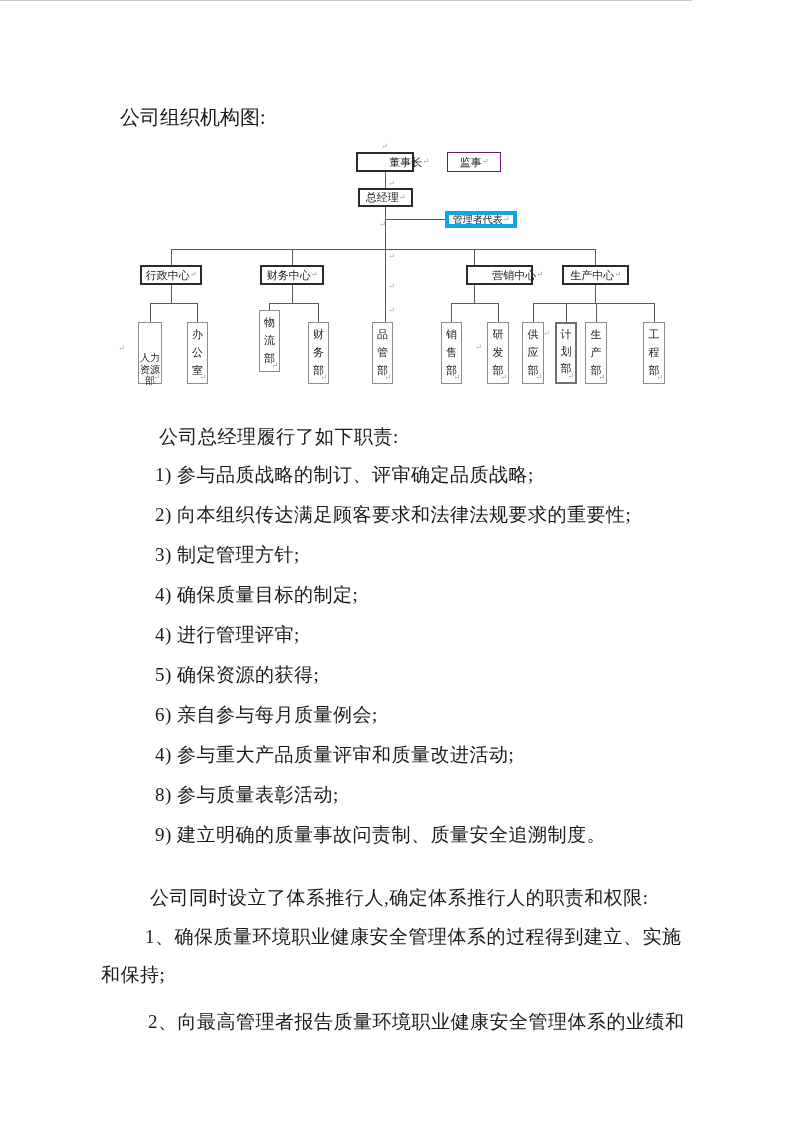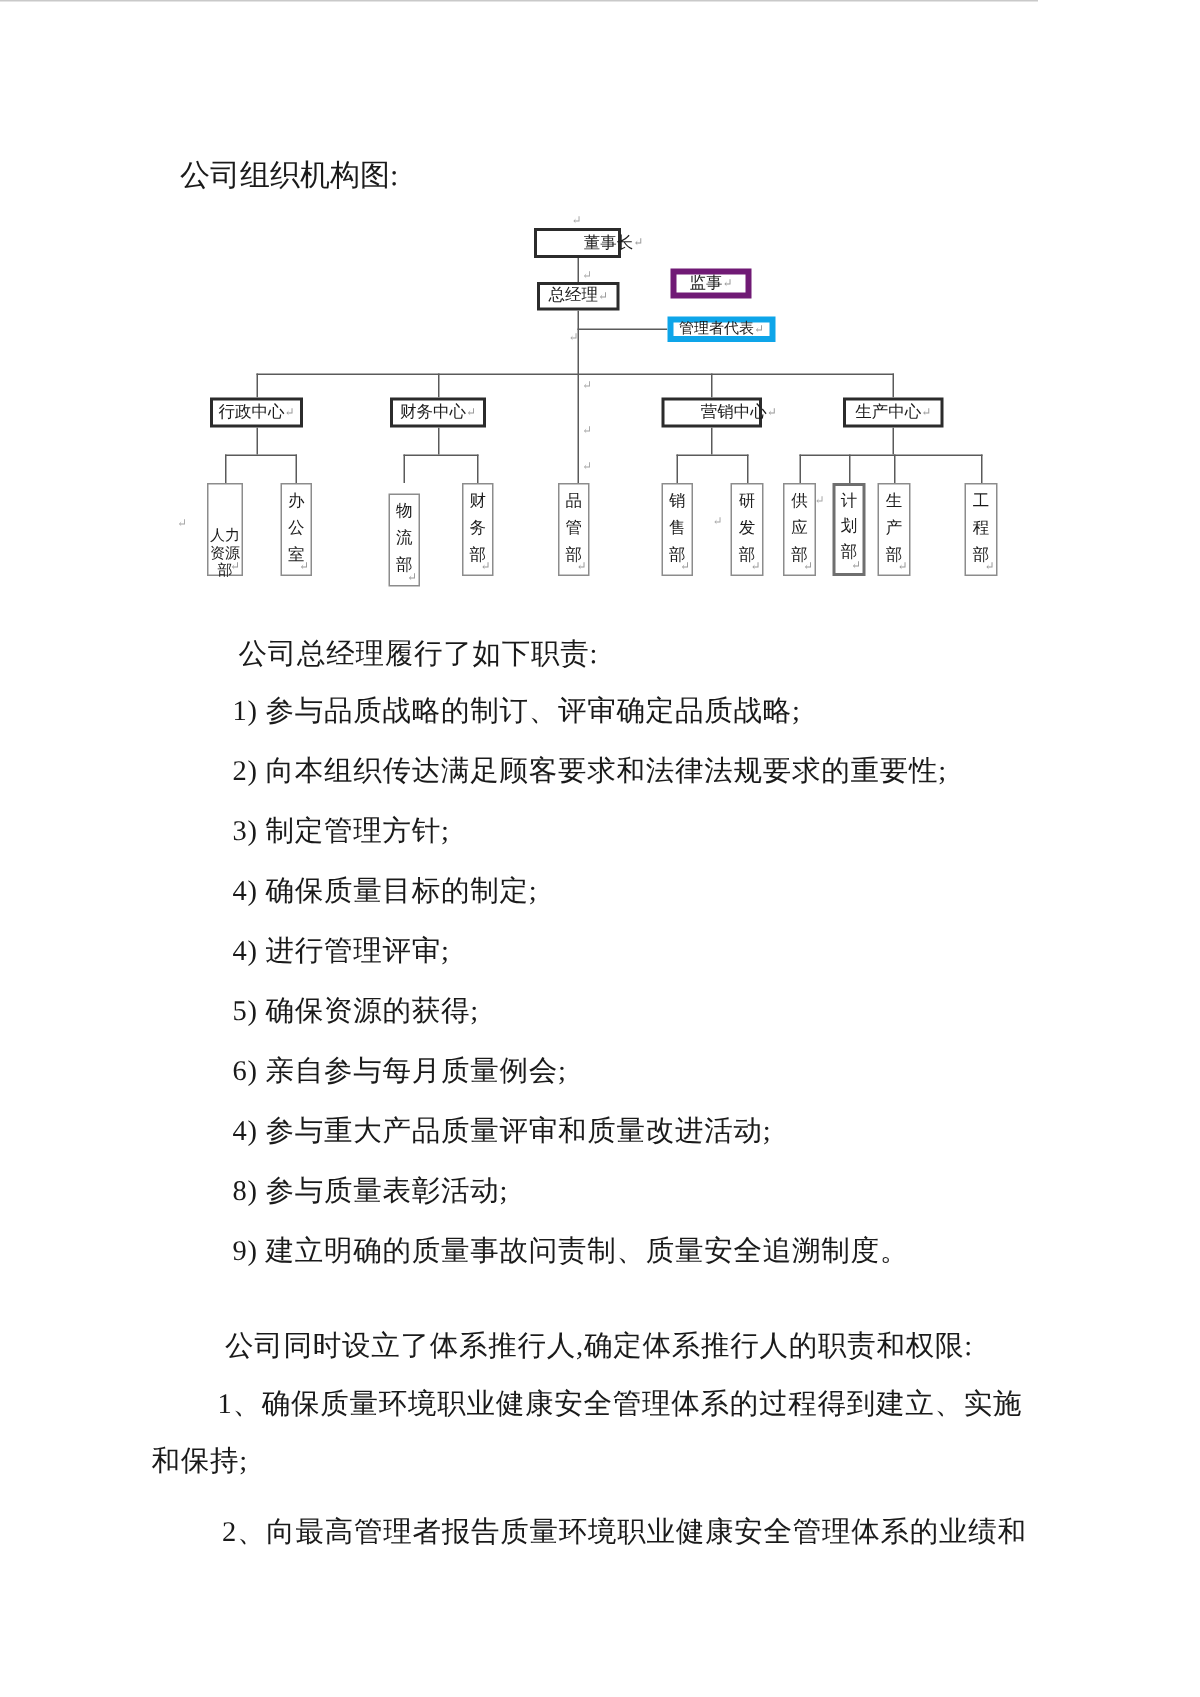--- a/index.html
+++ b/index.html
@@ -5,21 +5,21 @@
   html,body{margin:0;padding:0;background:#ffffff;}
   .page{
     position:relative;width:692px;height:1131px;background:#fff;overflow:hidden;
     font-family:"Liberation Serif","DejaVu Serif",serif;color:#1a1a1a;text-decoration:underline;
   }
   .top-hairline{position:absolute;left:0;top:0;width:800px;height:1px;background:#c9c9c9;}
   .doc-title{position:absolute;left:120px;top:106px;font-size:20px;line-height:22px;white-space:nowrap;}
   
   .obox{position:absolute;box-sizing:border-box;background:#fff;text-align:center;}
   .obox.strong{border:2px solid #2b2b2b;}
-  .obox.med{border:4px solid #701a75;margin-top:27px;}
+  .obox.med{border:1px solid #701a75;}
   .obox.light{border:4px solid #0ea5e9;}
   .obox.dept{border:1px solid #8c8c8c;}
   .obox.dept.dark{border:2px solid #6f6f6f;}
   .hlabel{display:inline-block;font-size:11px;line-height:15px;white-space:nowrap;vertical-align:middle;}
   .hbox{display:flex;align-items:center;justify-content:center;}
   .vlabel{display:block;font-size:11px;line-height:18px;word-break:break-all;padding-top:2px;text-align:center;}
   .vlabel.five{font-size:10px;line-height:11.5px;padding-top:1px;margin-top:28px;}
   .pmark{color:#9a9a9a;font-size:8px;line-height:8px;}
   .vmark{position:absolute;right:1px;bottom:1px;color:#9a9a9a;font-size:8px;line-height:8px;}
   .cl{position:absolute;background:#5a5a5a;}
@@ -96,38 +96,38 @@
     </div>
 
     <div class="obox strong hbox" style="left:140px;top:265px;width:62px;height:20px;">
       <span class="hlabel">行政中心</span>
         <span class="pmark">↵</span>
     </div>
     <div class="obox strong hbox" style="left:260px;top:265px;width:64px;height:20px;">
       <span class="hlabel">财务中心</span>
         <span class="pmark">↵</span>
     </div>
-    <div class="obox strong hbox" style="left:441px;top:265px;width:67px;height:20px;padding-left:36px;">
+    <div class="obox strong hbox" style="left:466px;top:265px;width:67px;height:20px;padding-left:36px;">
       <span class="hlabel">营销中心</span>
         <span class="pmark">↵</span>
     </div>
     <div class="obox strong hbox" style="left:562px;top:265px;width:67px;height:20px;">
       <span class="hlabel">生产中心</span>
         <span class="pmark">↵</span>
     </div>
 
     <div class="obox dept" style="left:138px;top:322px;width:24px;height:62px;">
       <span class="vlabel five">人力资源部</span>
       <span class="vmark">↵</span>
     </div>
     <div class="obox dept" style="left:187px;top:322px;width:21px;height:62px;">
       <span class="vlabel">办公室</span>
       <span class="vmark">↵</span>
     </div>
-    <div class="obox dept" style="left:259px;top:329px;width:21px;height:62px;">
+    <div class="obox dept" style="left:259px;top:310px;width:21px;height:62px;">
       <span class="vlabel">物流部</span>
       <span class="vmark">↵</span>
     </div>
     <div class="obox dept" style="left:308px;top:322px;width:21px;height:62px;">
       <span class="vlabel">财务部</span>
       <span class="vmark">↵</span>
     </div>
     <div class="obox dept" style="left:372px;top:322px;width:21px;height:62px;">
       <span class="vlabel">品管部</span>
       <span class="vmark">↵</span>

